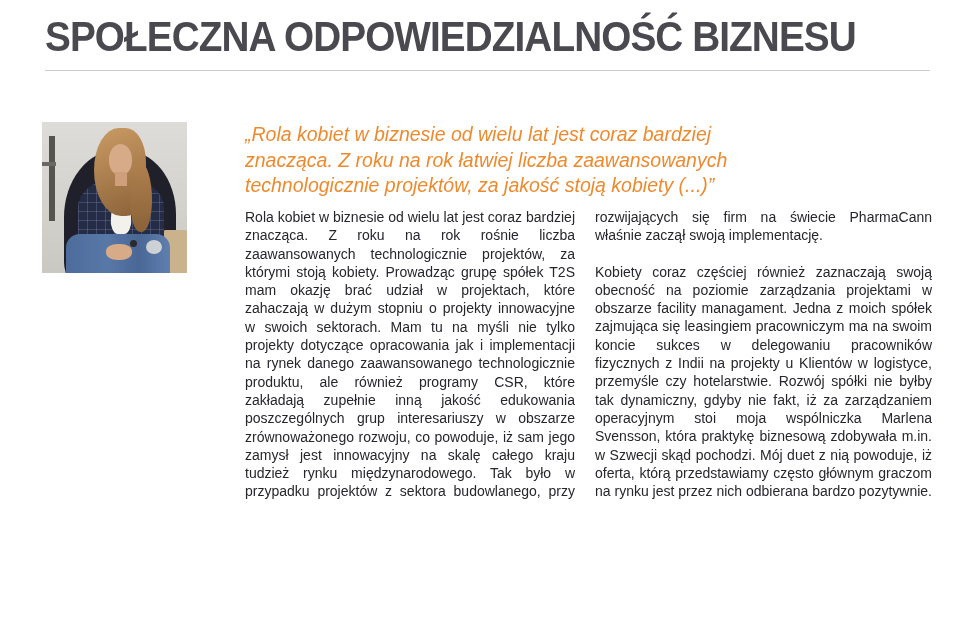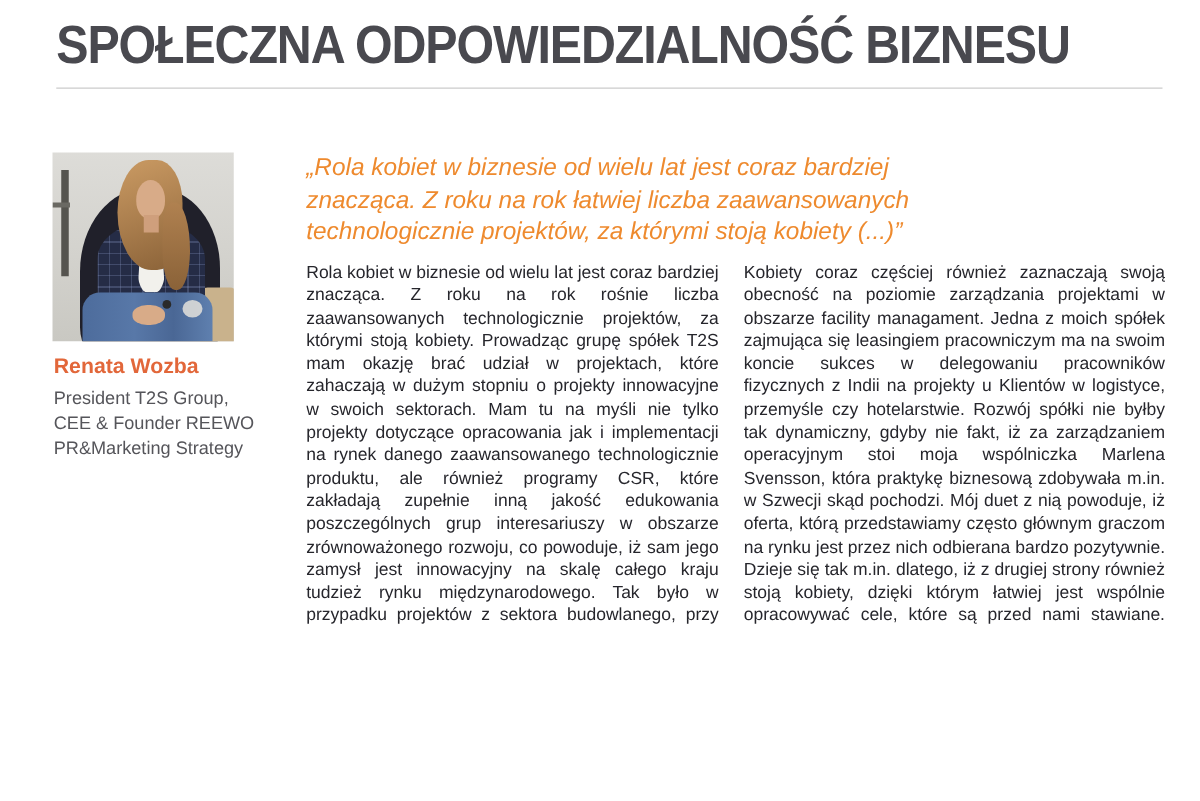--- a/index.html
+++ b/index.html
@@ -75,34 +75,29 @@
     <div class="jeans"></div>
     <div class="knee-patch"></div>
     <div class="hands"></div>
     <div class="watch"></div>
     <div class="hair"></div>
     <div class="hair-fall"></div>
     <div class="face"></div>
     <div class="neck"></div>
   </div>
 
-  <div class="caption">
-    <div class="author-name">Renata Wozba</div>
-    <div class="caption-line">President T2S Group,</div>
-    <div class="caption-line">CEE &amp; Founder REEWO</div>
-    <div class="caption-line">PR&amp;Marketing Strategy</div>
-  </div>
 
   <blockquote class="pull-quote">
     <div>„Rola kobiet w biznesie od wielu lat jest coraz bardziej</div>
     <div>znacząca. Z roku na rok łatwiej liczba zaawansowanych</div>
-    <div>technologicznie projektów, za którymi stoją kobiety (...)”</div>
+    <div>technologicznie projektów, za jakość stoją kobiety (...)”</div>
   </blockquote>
 
   <div class="col col-left">
     <p>Rola kobiet w biznesie od wielu lat jest coraz bardziej znacząca. Z roku na rok rośnie liczba zaawansowanych technologicznie projektów, za którymi stoją kobiety. Prowadząc grupę spółek T2S mam okazję brać udział w projektach, które zahaczają w dużym stopniu o projekty innowacyjne w swoich sektorach. Mam tu na myśli nie tylko projekty dotyczące opracowania jak i implementacji na rynek danego zaawansowanego technologicznie produktu, ale również programy CSR, które zakładają zupełnie inną jakość edukowania poszczególnych grup interesariuszy w obszarze zrównoważonego rozwoju, co powoduje, iż sam jego zamysł jest innowacyjny na skalę całego kraju tudzież rynku międzynarodowego. Tak było w przypadku projektów z sektora budowlanego, przy których miałam przyjemność współpracować ze Skanska i ówczesnym Centrum Badań i Innowacji. Pracowały tam niesamowite, pełne wizjonerskich pasji kobiety, co pomogło wspólnie opracować konkretne standardy wdrożenia danych projektów na rynek. Na odpowiedzialność społeczną</p>
   </div>
 
   <div class="col col-right">
+    <p>rozwijających się firm na świecie PharmaCann właśnie zaczął swoją implementację.</p>
     <p>Kobiety coraz częściej również zaznaczają swoją obecność na poziomie zarządzania projektami w obszarze facility managament. Jedna z moich spółek zajmująca się leasingiem pracowniczym ma na swoim koncie sukces w delegowaniu pracowników fizycznych z Indii na projekty u Klientów w logistyce, przemyśle czy hotelarstwie. Rozwój spółki nie byłby tak dynamiczny, gdyby nie fakt, iż za zarządzaniem operacyjnym stoi moja wspólniczka Marlena Svensson, która praktykę biznesową zdobywała m.in. w Szwecji skąd pochodzi. Mój duet z nią powoduje, iż oferta, którą przedstawiamy często głównym graczom na rynku jest przez nich odbierana bardzo pozytywnie. Dzieje się tak m.in. dlatego, iż z drugiej strony również stoją kobiety, dzięki którym łatwiej jest wspólnie opracowywać cele, które są przed nami stawiane. Dowodem tego jest współpraca m.in. z Jeronimo Martins, czy In Post.</p>
   </div>
 
 </div>
 
 </body></html>

